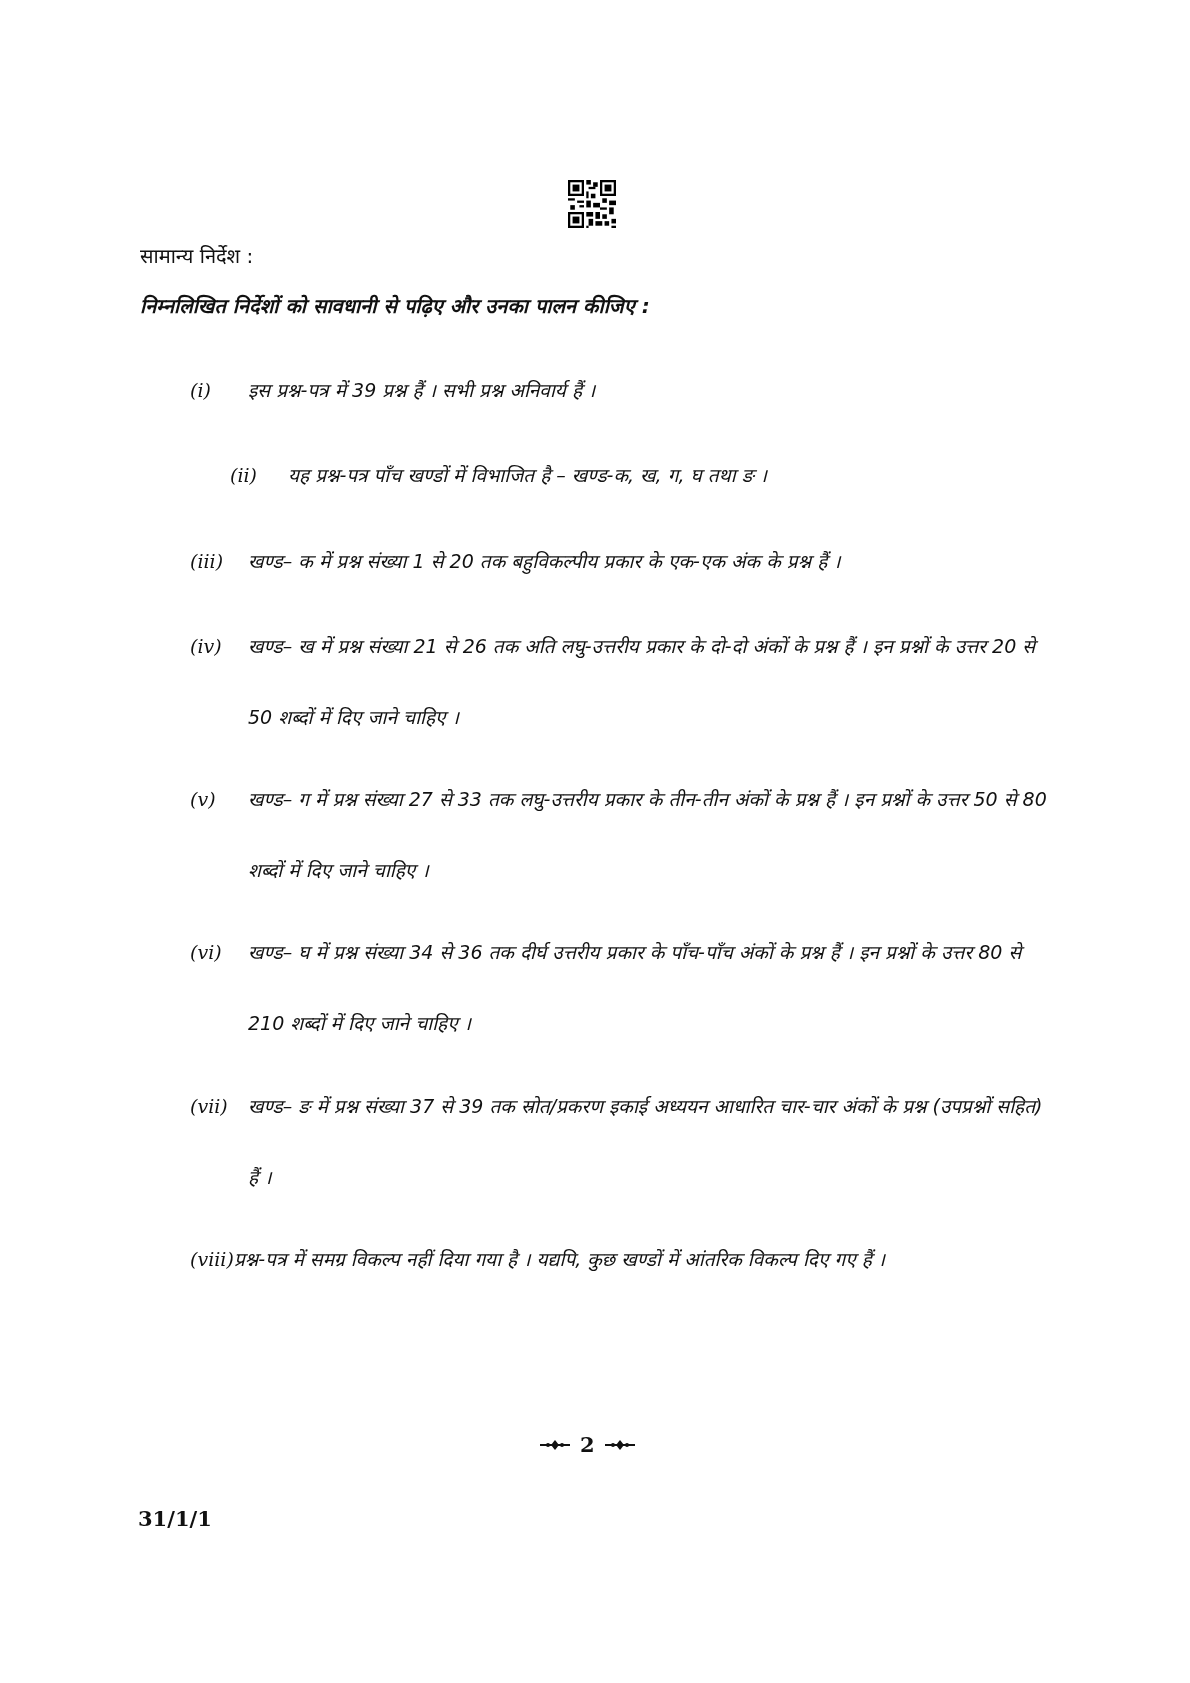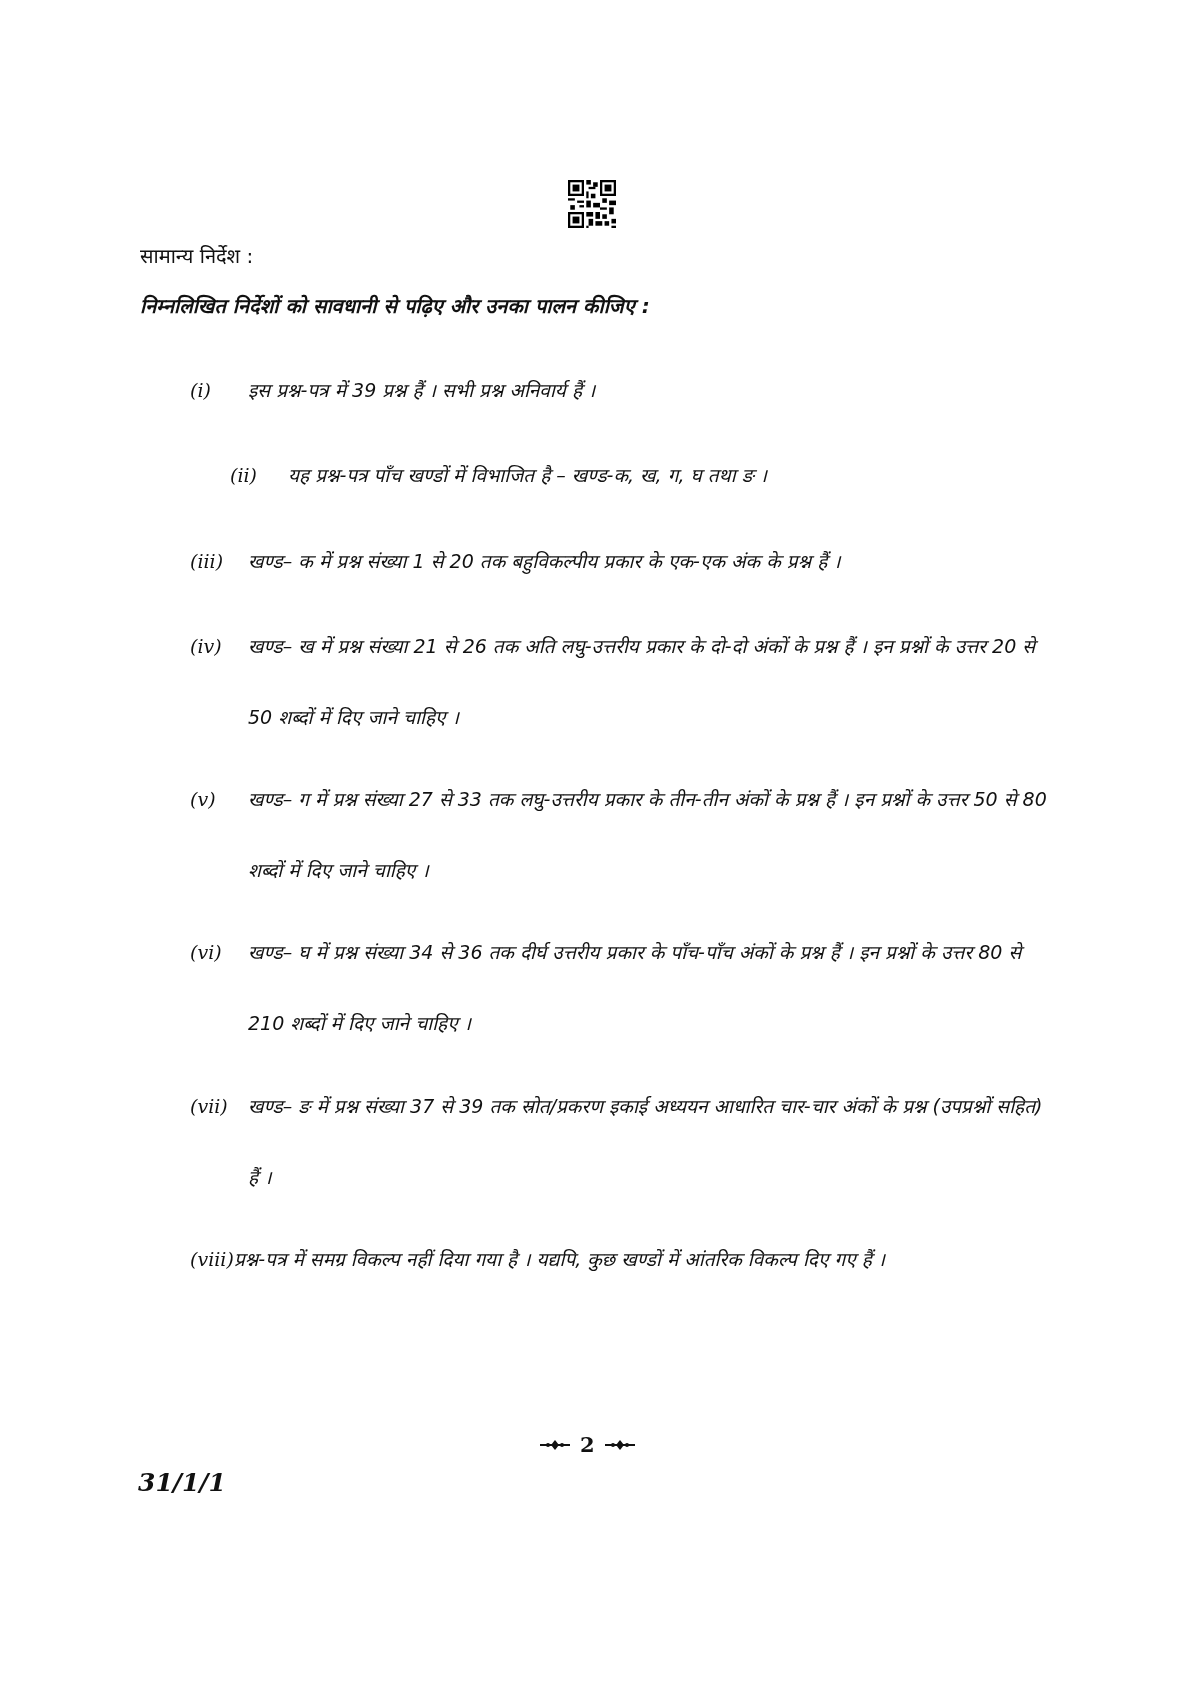--- a/index.html
+++ b/index.html
@@ -8,22 +8,22 @@
   .qr { position:absolute; left:568px; top:180px; width:48px; height:48px; }
   .h1 { position:absolute; left:140px; top:242px; font-size:20px;
         font-family:"DejaVu Sans", sans-serif; }
   .h2 { position:absolute; left:140px; top:292px; font-size:20px; font-weight:bold;
         font-family:"DejaVu Sans", sans-serif;font-style:italic; }
   .item { position:absolute; left:190px; width:860px; font-size:19px; font-style:italic;
           font-family:"DejaVu Sans", sans-serif; line-height:71px; }
   .item .lbl { position:absolute; left:0; font-family:"DejaVu Serif", serif; font-style:italic; }
   .item .txt { display:block; margin-left:58px; }
   b { font-weight:normal; }
-  .footer-code { position:absolute; left:138px; top:1468px; font-size:25px; font-weight:bold;
-                 font-family:"DejaVu Serif", serif;font-style:italic; }
+  .footer-code { position:absolute; left:138px; top:1506px; font-size:21px; font-weight:bold;
+                 font-family:"DejaVu Serif", serif; }
   .footer-page { position:absolute; left:540px; top:1432px; font-size:21px; font-weight:bold;
                  font-family:"DejaVu Serif", serif; display:flex; align-items:center; gap:10px; }
   .orn { display:inline-block; width:30px; height:12px; }
 </style>
 </head>
 <body>
 
 <svg class="qr" viewBox="0 0 21 21">
   <rect width="21" height="21" fill="#fff"></rect>
   <g fill="#000">

